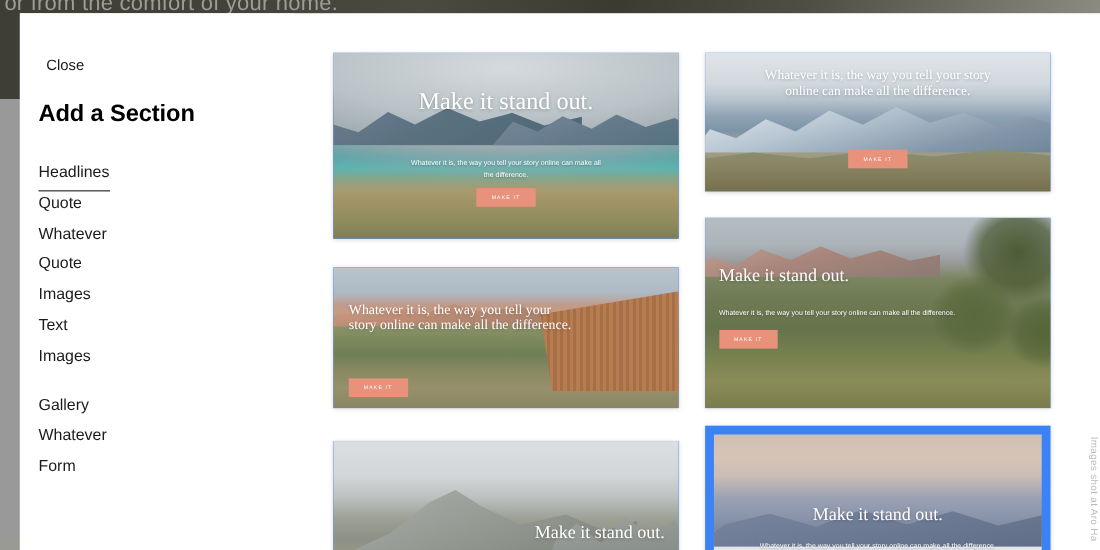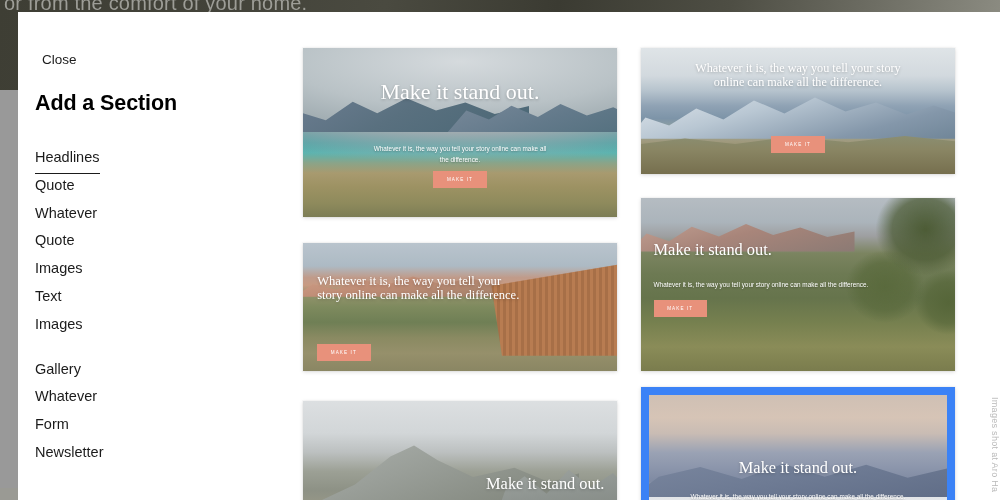--- a/index.html
+++ b/index.html
@@ -410,23 +410,20 @@
 
       <div class="nav-row">
         <span class="nav-item">Gallery</span>
       </div>
       <div class="nav-row">
         <span class="nav-item">Whatever</span>
       </div>
       <div class="nav-row">
         <span class="nav-item">Form</span>
       </div>
-      <div class="nav-row">
-        <span class="nav-item">Newsletter</span>
-      </div>
     </div>
   </div>
 
   <div id="gallery">
 
     <div class="card" id="card-1">
       <div class="photo" id="photo-1"></div>
       <div class="overlay-text">
         <div class="hl">Make it stand out.</div>
         <div class="sub">Whatever it is, the way you tell your story online can make all the difference.</div>

